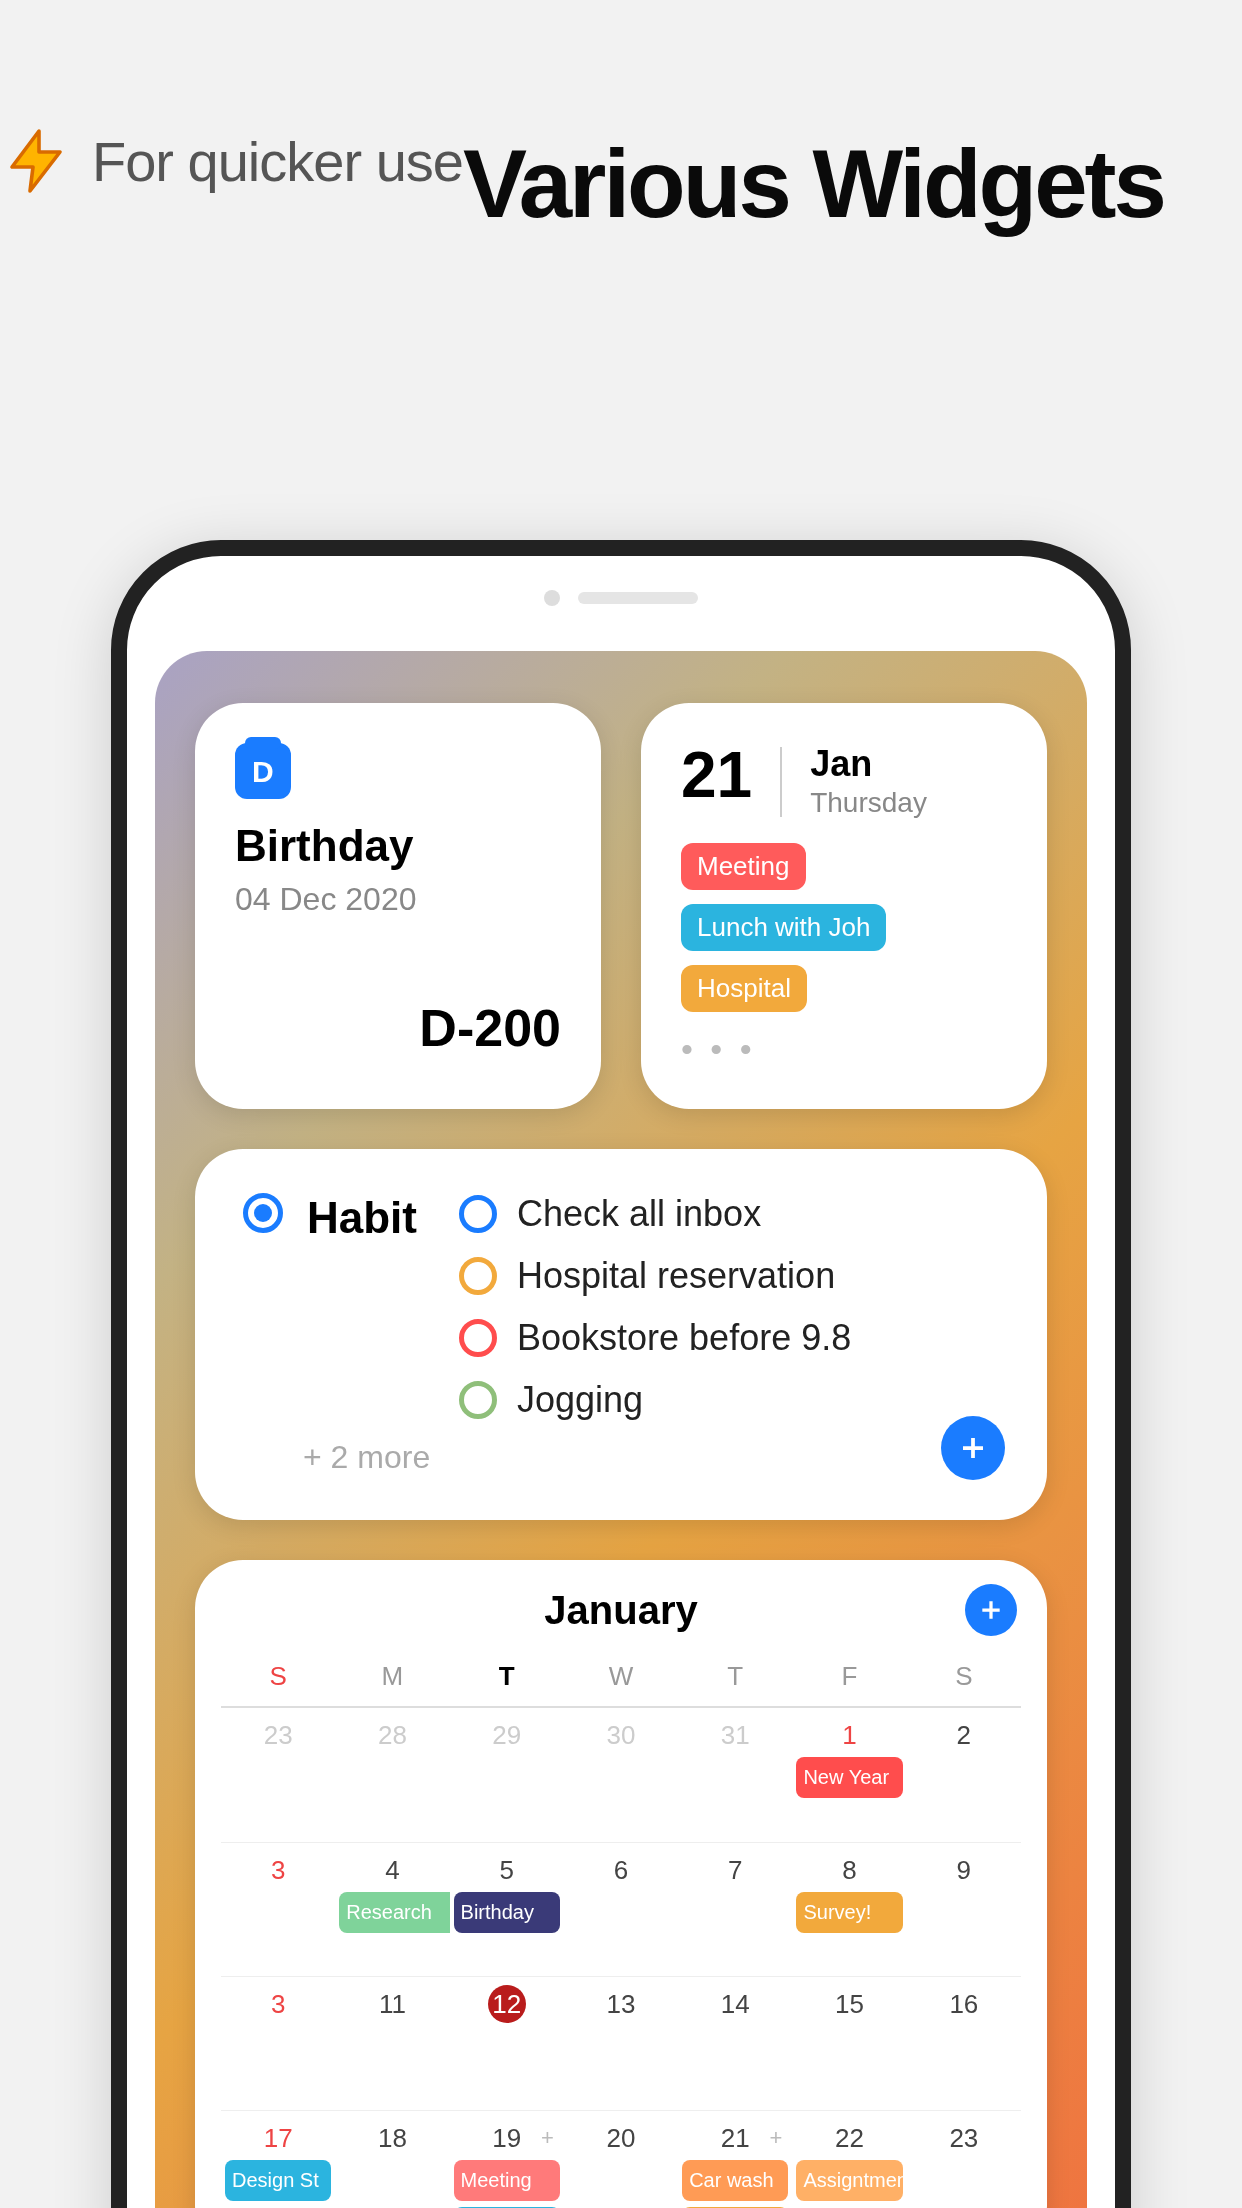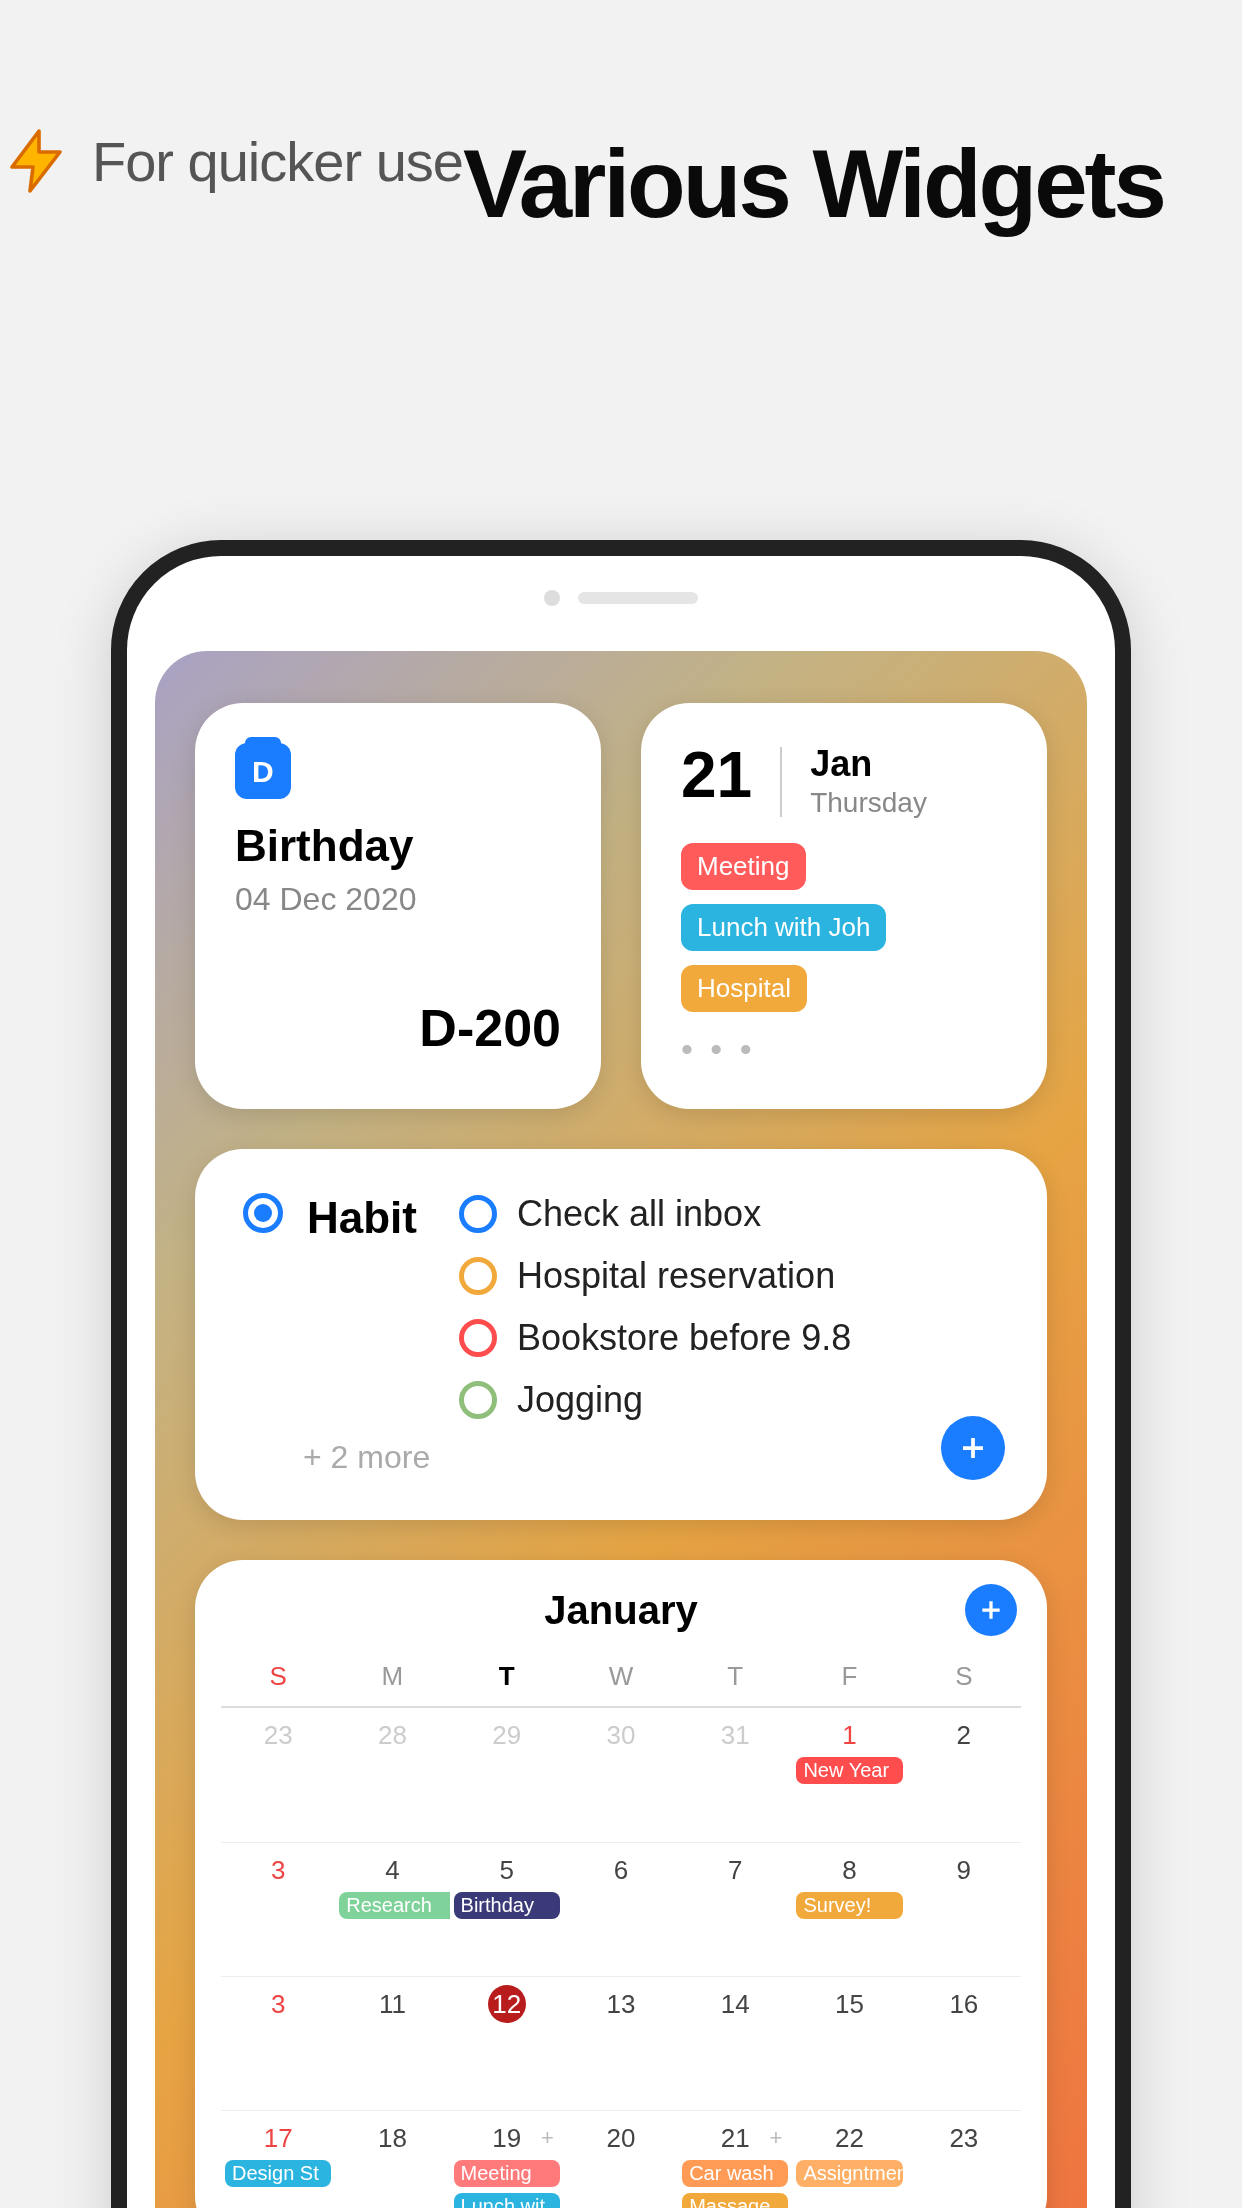--- a/index.html
+++ b/index.html
@@ -136,21 +136,21 @@
 .daynum.sun { color:#e44; }
 .daynum.other { color:#ccc; }
 .daynum.ring {
   display:inline-flex; width:38px; height:38px; border-radius:50%;
   background:#b91c1c; color:#fff !important; align-items:center; justify-content:center;
   border:none; margin: -4px auto 6px;
 }
 .daycell-center { text-align:center; }
 .plus-mark { position:absolute; top:14px; right:10px; font-size:22px; color:#bbb; }
 .ev {
-  font-size:20px; color:#fff; border-radius:8px; padding:2px 7px;
+  font-size:20px; color:#fff; border-radius:8px; padding:9px 7px;
   margin-top:6px; white-space:nowrap; overflow:hidden;
 }
 </style>
 </head>
 <body>
 
 <div class="hero">
   <div class="tagline">
     <svg class="bolt" viewBox="0 0 24 24">
       <path d="M13 2 L4 14 L11 14 L10 22 L20 9 L13 9 Z" fill="#ffb400" stroke="#d96b00" stroke-width="1.2" stroke-linejoin="round"></path>

